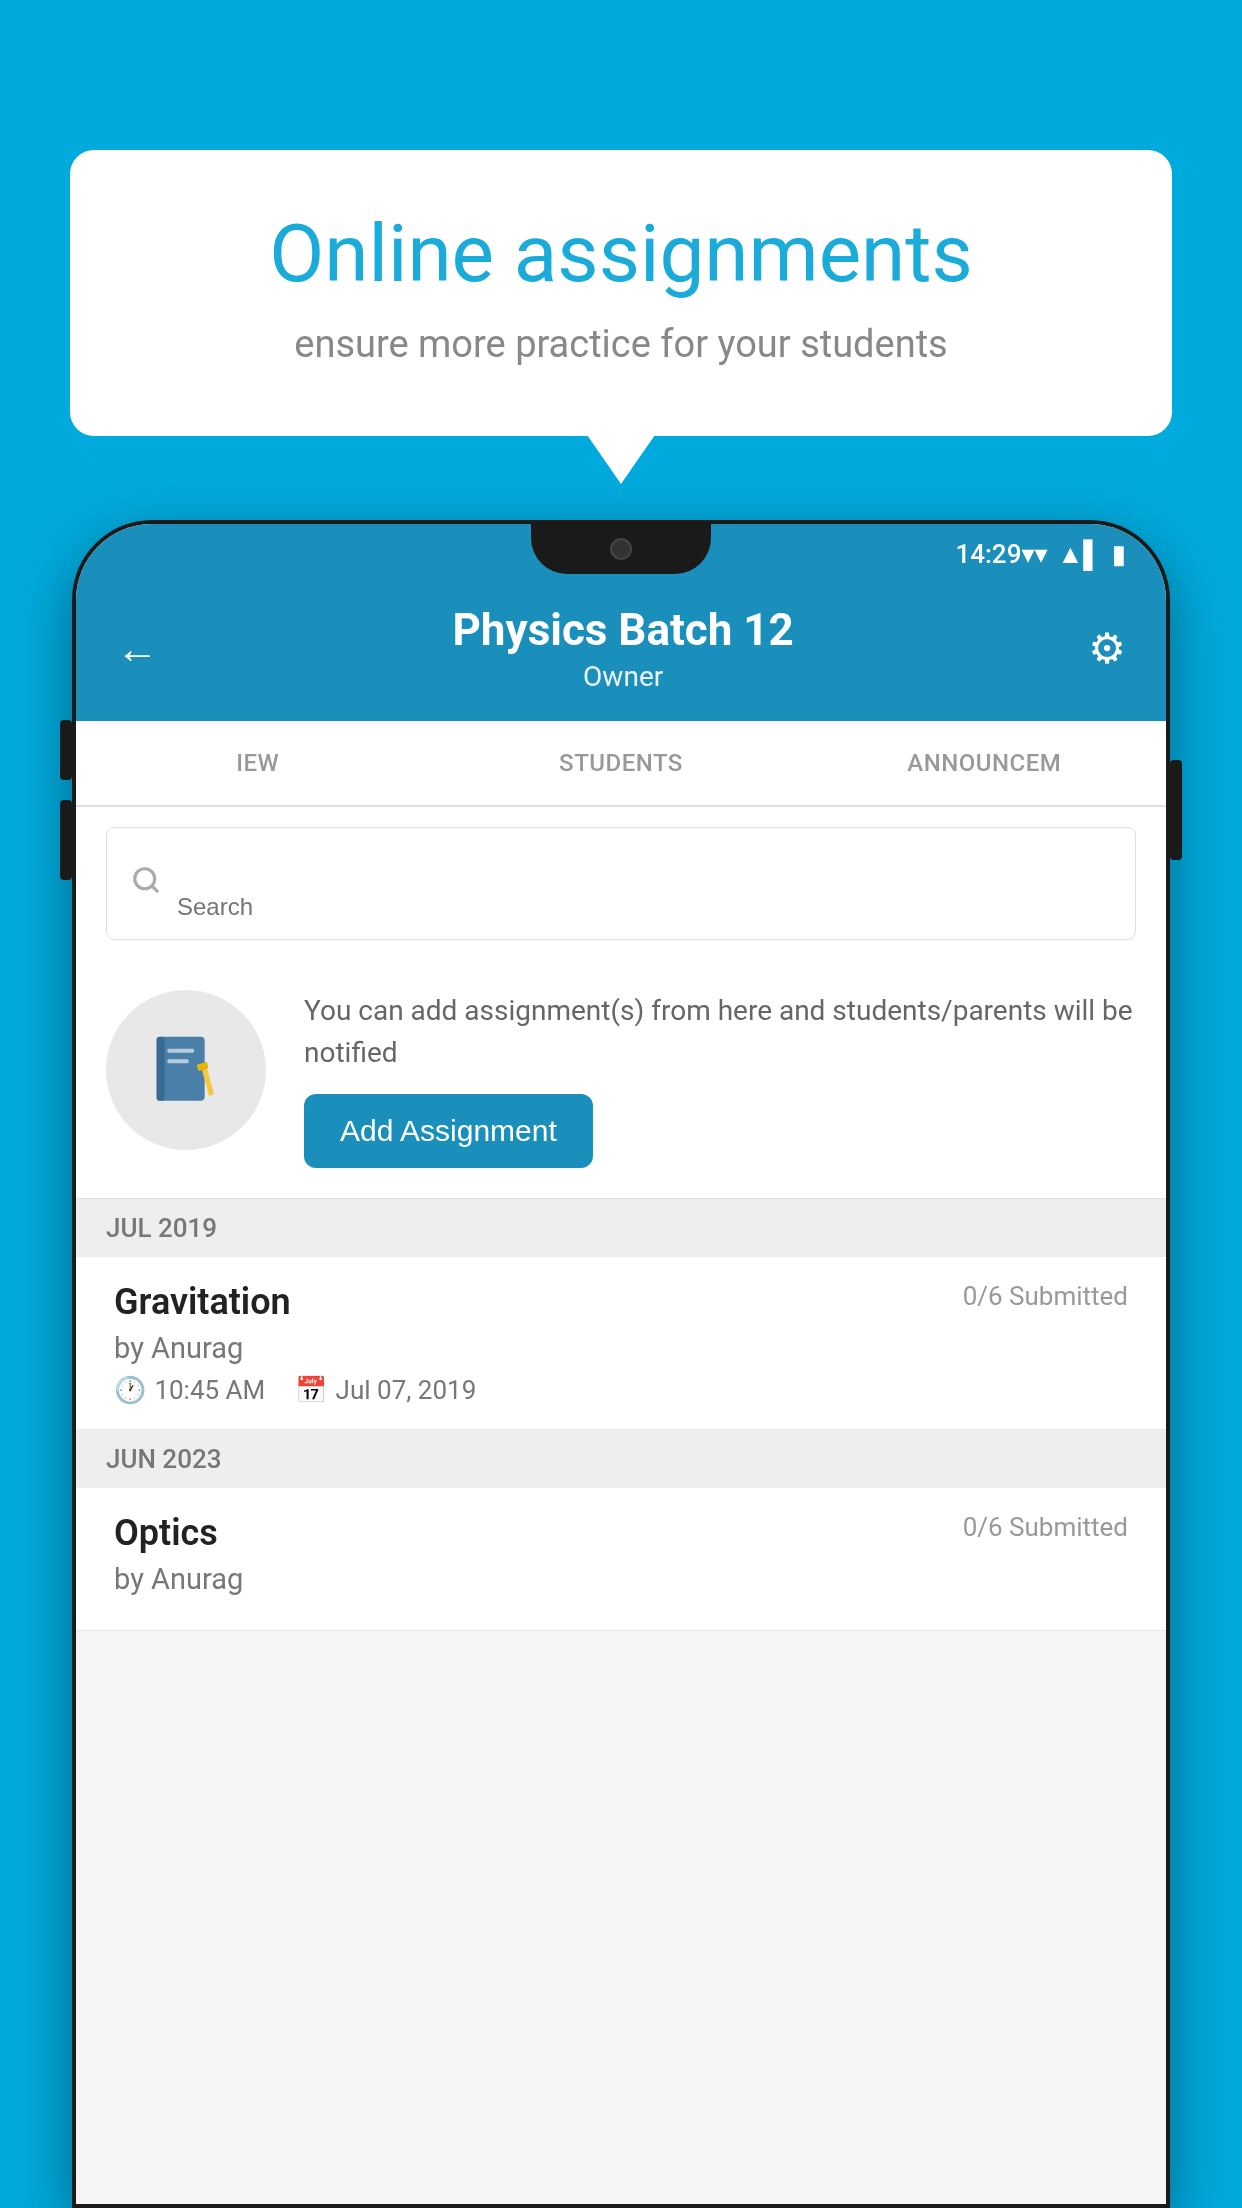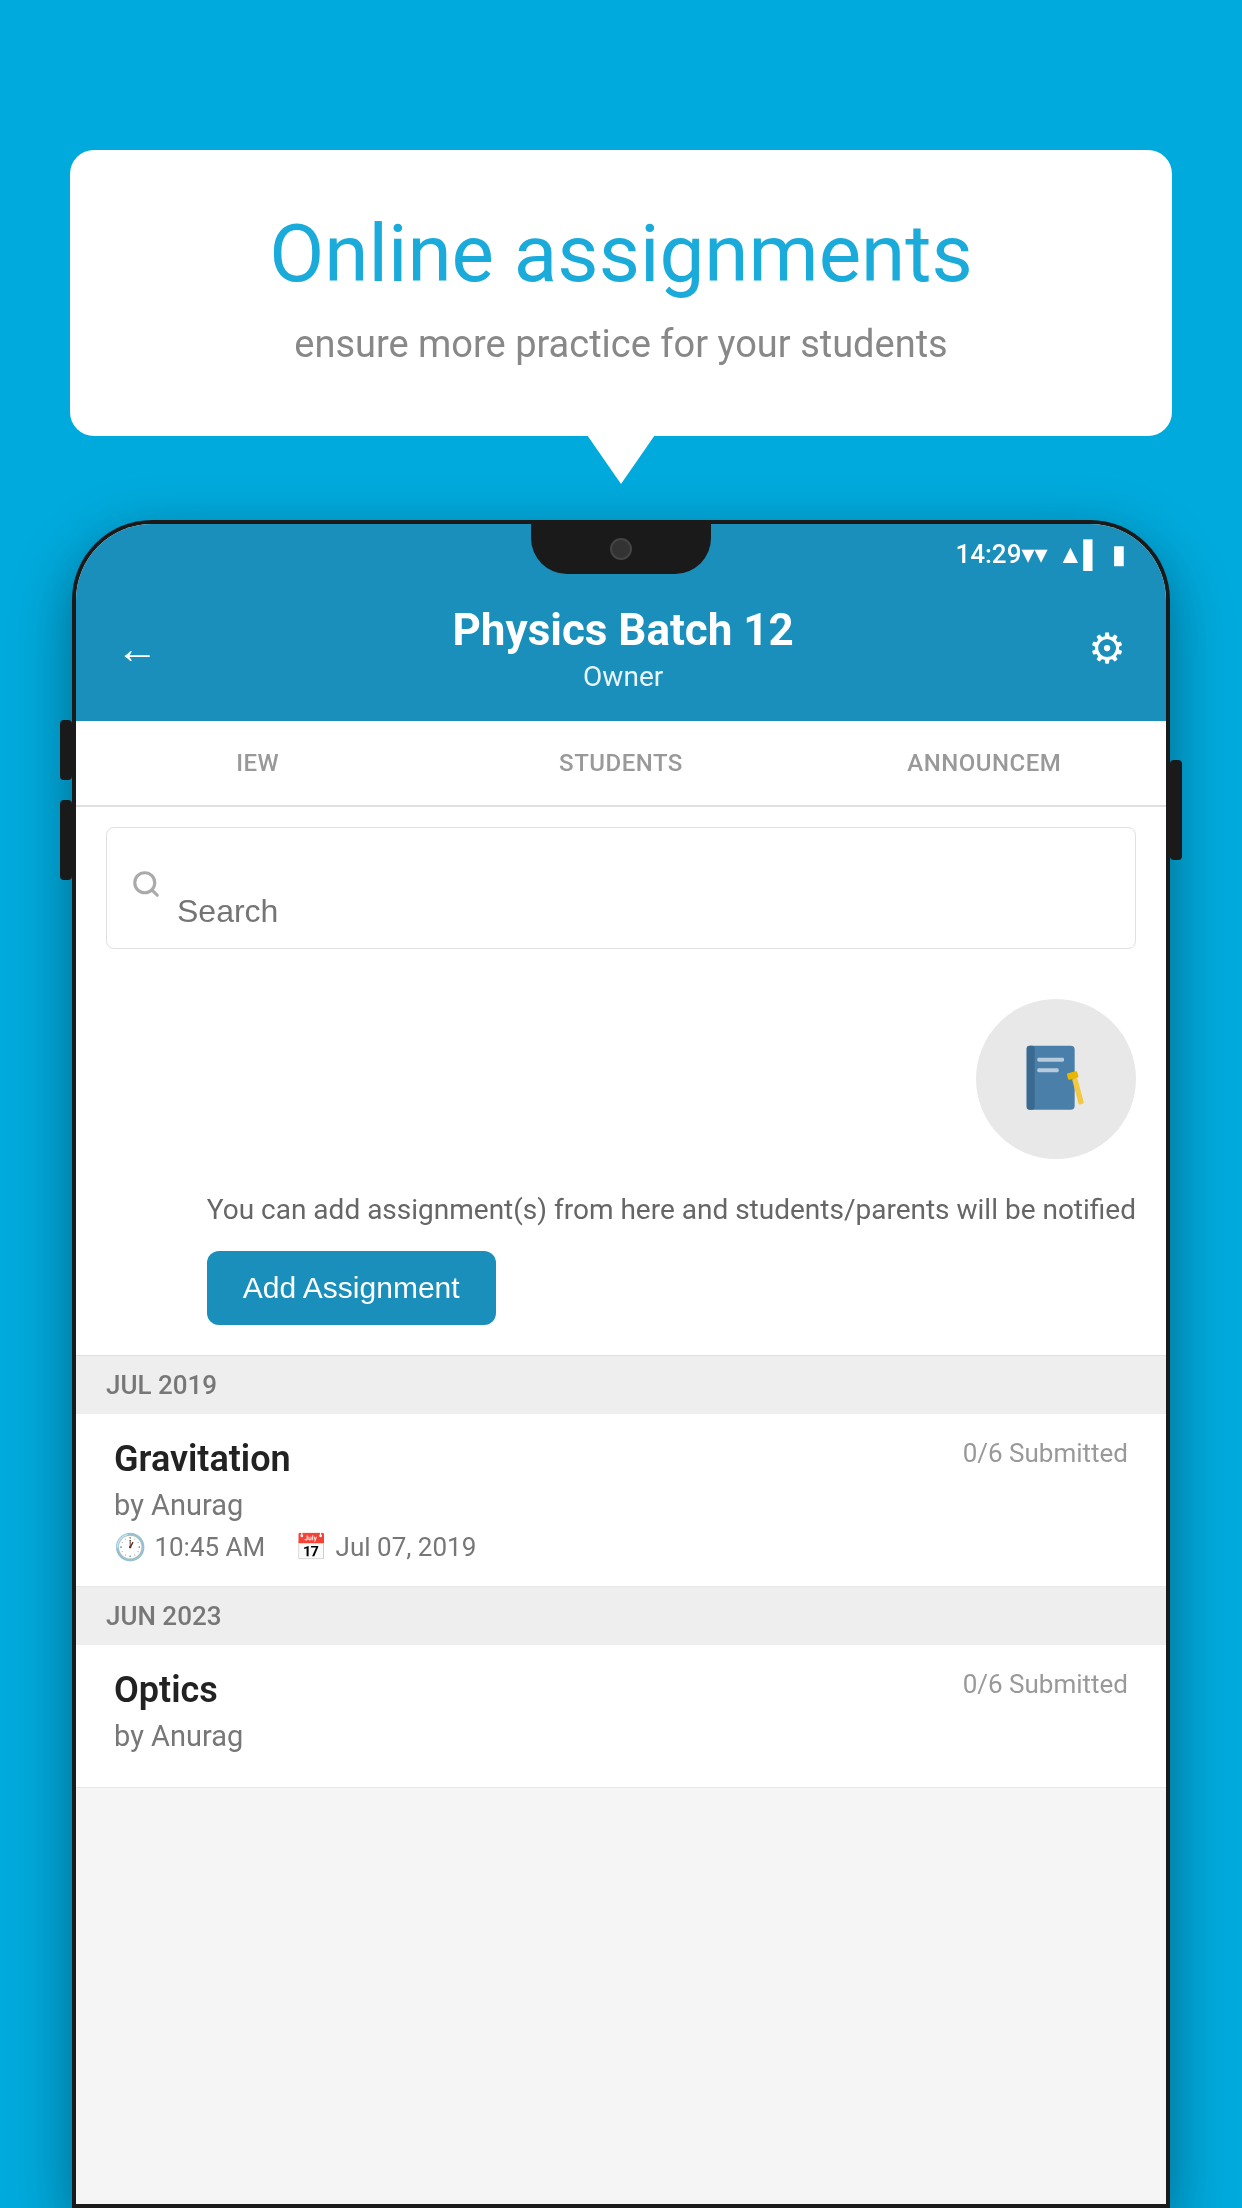--- a/index.html
+++ b/index.html
@@ -219,36 +219,35 @@
     }
 
     .search-icon-svg {
       color: #999;
       font-size: 32px;
     }
 
     .search-input {
       border: none;
       outline: none;
-      font-size: 32px;
+      font-size: 24px;
       color: #aaa;
       background: transparent;
       flex: 1;
       margin-top: 47px;
     }
 
     
     .promo-card {
       background: white;
       padding: 30px 30px 30px 30px;
       display: flex;
-      align-items: flex-end;
-      gap: 30px;
+      align-items: flex-start;
+      gap: 38px;
       border-bottom: 1px solid #e0e0e0;
-      flex-direction: column;
     }
 
     .promo-icon-circle {
       width: 160px;
       height: 160px;
       min-width: 160px;
       background: #e8e8e8;
       border-radius: 50%;
       display: flex;
       align-items: center;

